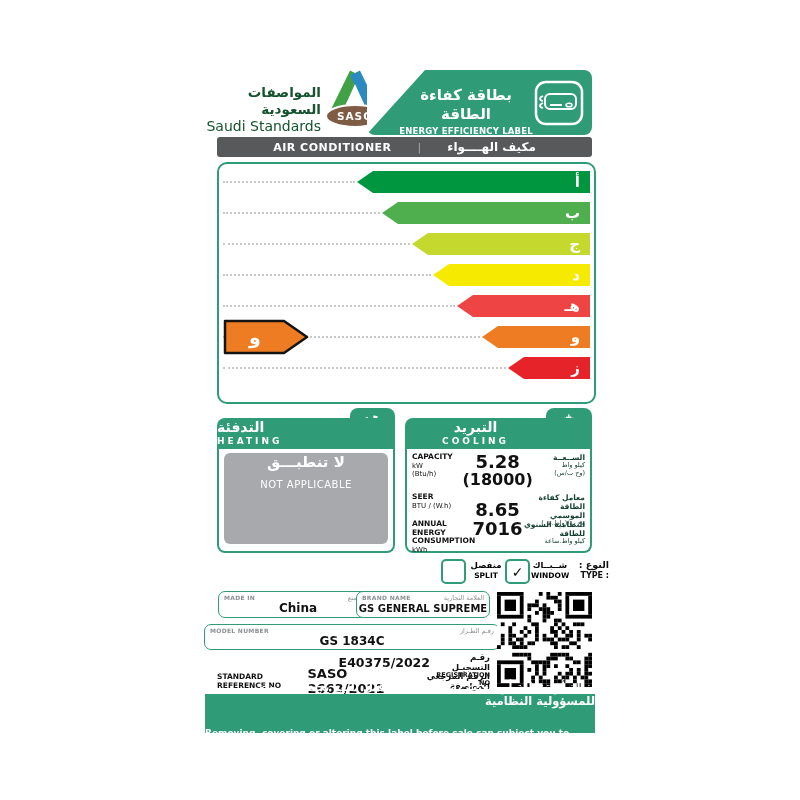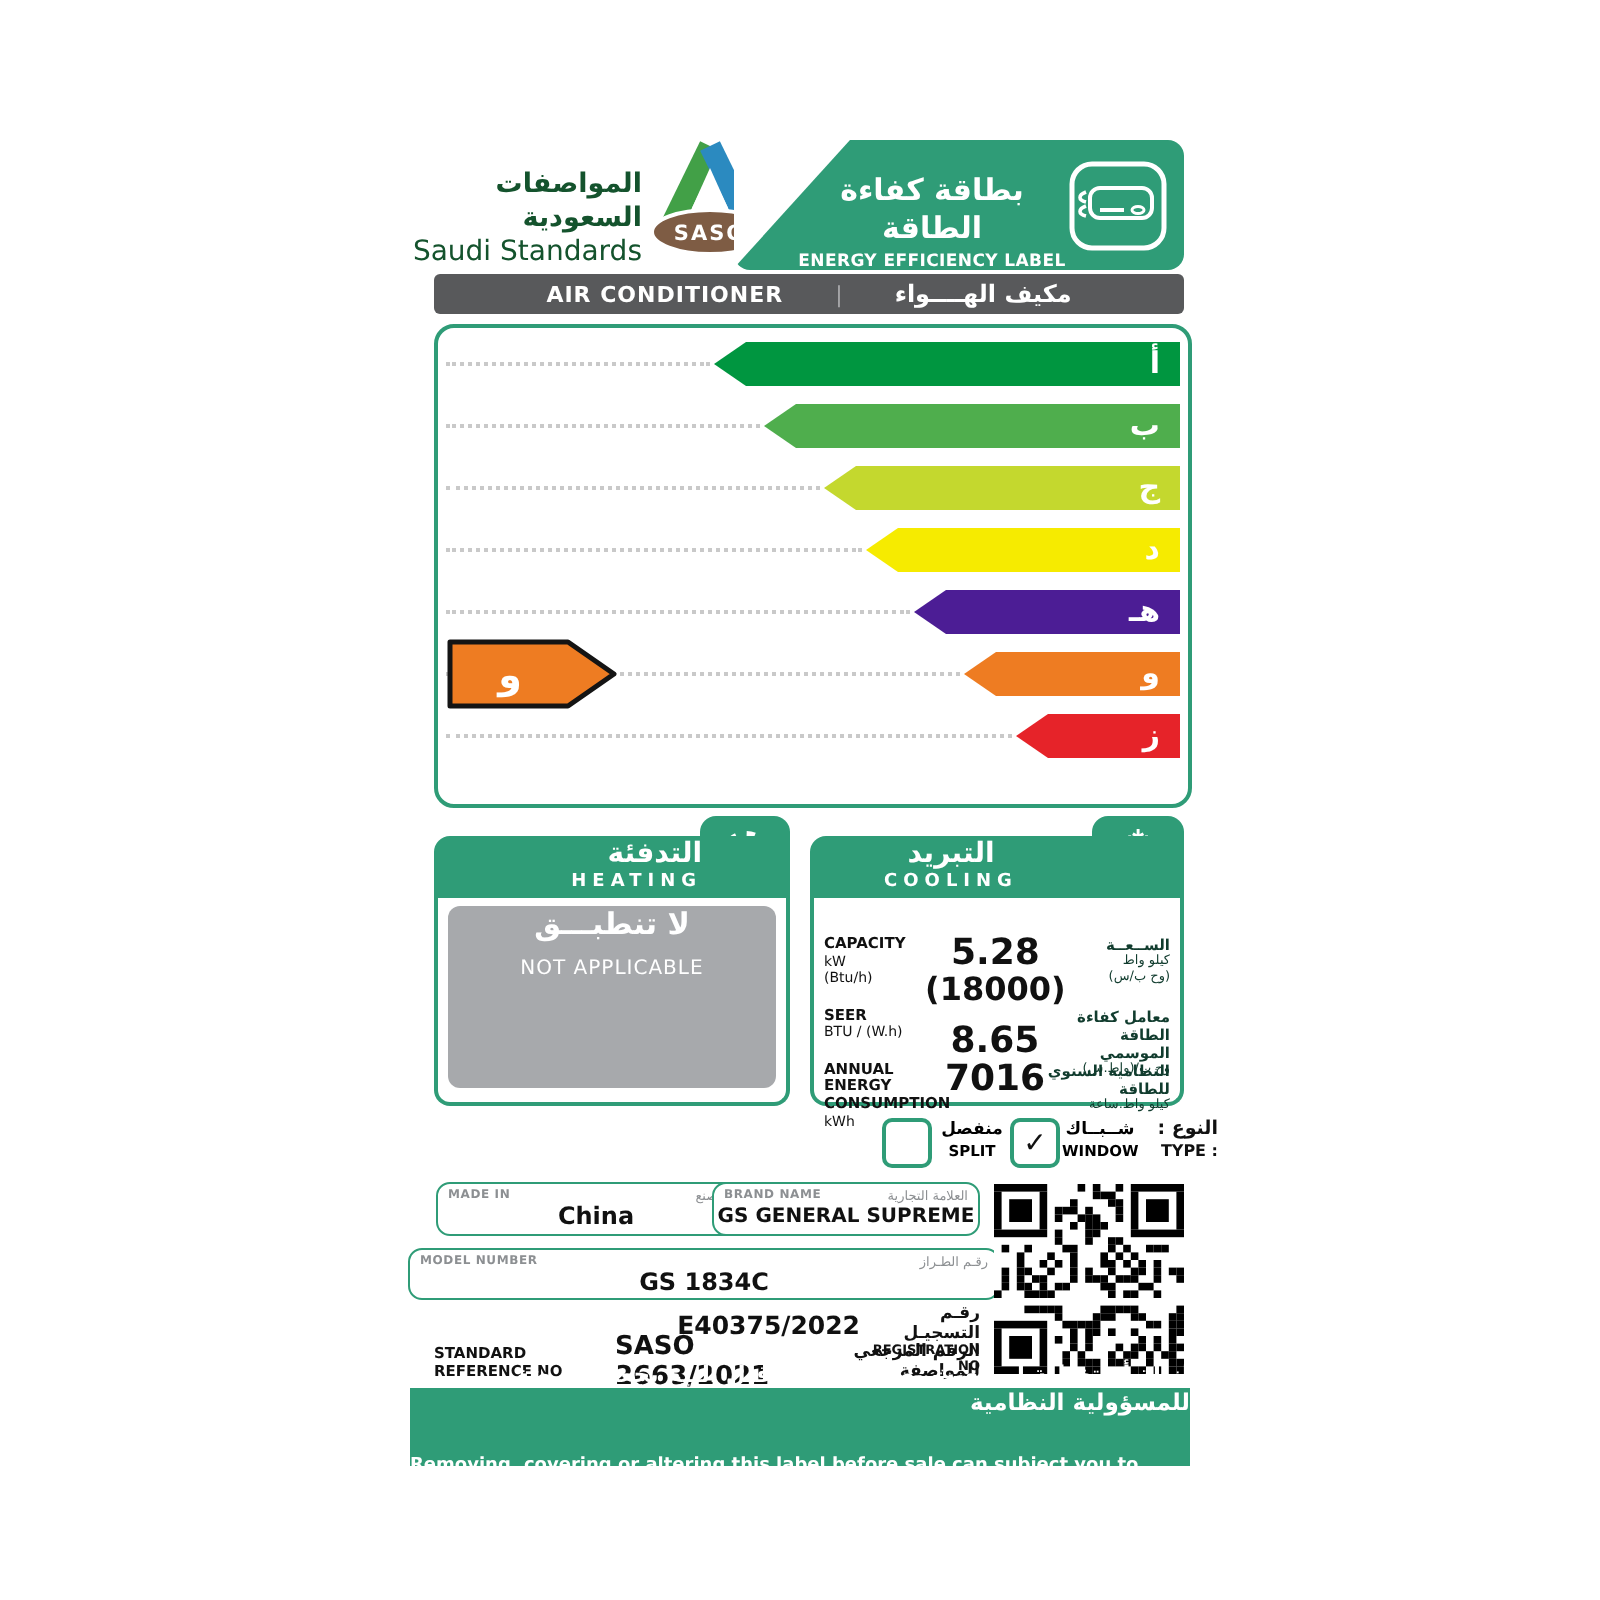--- a/index.html
+++ b/index.html
@@ -36,35 +36,35 @@
   .dotline{position:absolute;left:4px;top:10px;border-top:2px dotted #c9c9c9;}
   .sel-arrow{position:absolute;left:4px;top:154px;z-index:5;}
 
   
   .h-tab{left:350px;top:408px;width:45px;height:41px;background:#2F9C77;border-radius:8px 8px 0 0;
     display:flex;justify-content:center;}
   .c-tab{left:546px;top:408px;width:46px;height:41px;background:#2F9C77;border-radius:8px 8px 0 0;
     display:flex;justify-content:center;align-items:flex-start;}
   .snow{color:#fff;font-size:24px;font-weight:bold;line-height:1;margin-top:4px;}
   .h-header{left:217px;top:418px;width:178px;height:31px;background:#2F9C77;border-radius:8px 0 0 0;
-    display:flex;flex-direction:column;align-items:flex-end;justify-content:center;padding-right:44px;box-sizing:border-box;color:#fff;}
+    display:flex;flex-direction:column;align-items:flex-start;justify-content:center;padding-right:44px;box-sizing:border-box;color:#fff;}
   .c-header{left:405px;top:418px;width:187px;height:31px;background:#2F9C77;border-radius:8px 0 0 0;
     display:flex;flex-direction:column;align-items:center;justify-content:center;padding-right:46px;box-sizing:border-box;color:#fff;}
   .sec-ar{font-size:14px;font-weight:bold;line-height:1.1;}
   .sec-en{font-size:9px;font-weight:bold;letter-spacing:3px;line-height:1.2;}
   .h-body{left:217px;top:449px;width:178px;height:104px;background:#fff;border:2px solid #2F9C77;border-top:none;
     border-radius:0 0 8px 8px;box-sizing:border-box;}
   .na-box{position:absolute;left:5px;right:5px;top:4px;bottom:7px;background:#A7A9AC;border-radius:6px;
     display:flex;flex-direction:column;align-items:center;justify-content:flex-start;color:#fff;gap:8px;}
   .na-ar{font-size:15px;font-weight:bold;}
   .na-en{font-size:10px;letter-spacing:.5px;}
   .c-body{left:405px;top:449px;width:187px;height:104px;background:#fff;border:2px solid #2F9C77;border-top:none;
     border-radius:0 0 8px 8px;box-sizing:border-box;padding:4px 5px;display:flex;flex-direction:column;}
   .c-row{display:flex;align-items:flex-start;}
-  .c-row1{height:46px;margin-top:15px;} .c-row2{height:27px;} .c-row3{height:27px;}
+  .c-row1{height:46px;} .c-row2{height:27px;} .c-row3{height:27px;}
   .c-en{width:60px;text-align:left;color:#111;line-height:1.15;}
   .c-en .lbl{font-size:7.5px;font-weight:bold;}
   .c-en .unit{font-size:7px;}
   .c-val{flex:1;text-align:center;color:#111;font-weight:bold;line-height:1.05;}
   .c-val .v1{font-size:18px;} .c-val .v2{font-size:16px;}
   .c-ar{width:62px;text-align:right;direction:rtl;color:#113c2e;line-height:1.2;}
   .c-ar .lbl{font-size:7.5px;font-weight:bold;}
   .c-ar .unit{font-size:6.5px;}
 
   
@@ -174,21 +174,21 @@
 
     <div class="grade-row" style="top: 100px;">
       <div class="dotline" style="width: 208px;"></div>
       <div class="grade-bar" style="left: 214px; right: 0px; background: rgb(246, 235, 0);">
         <span class="grade-letter">د</span>
       </div>
     </div>
 
     <div class="grade-row" style="top: 131px;">
       <div class="dotline" style="width: 232px;"></div>
-      <div class="grade-bar" style="left: 238px; right: 0px; background: #4c1d95;">
+      <div class="grade-bar" style="left: 238px; right: 0px; background: #ef4444;">
         <span class="grade-letter">هـ</span>
       </div>
     </div>
 
     <div class="grade-row" style="top: 162px;">
       <div class="dotline" style="width: 257px;"></div>
       <div class="grade-bar" style="left: 263px; right: 0px; background: rgb(238, 124, 34);">
         <span class="grade-letter">و</span>
       </div>
     </div>

